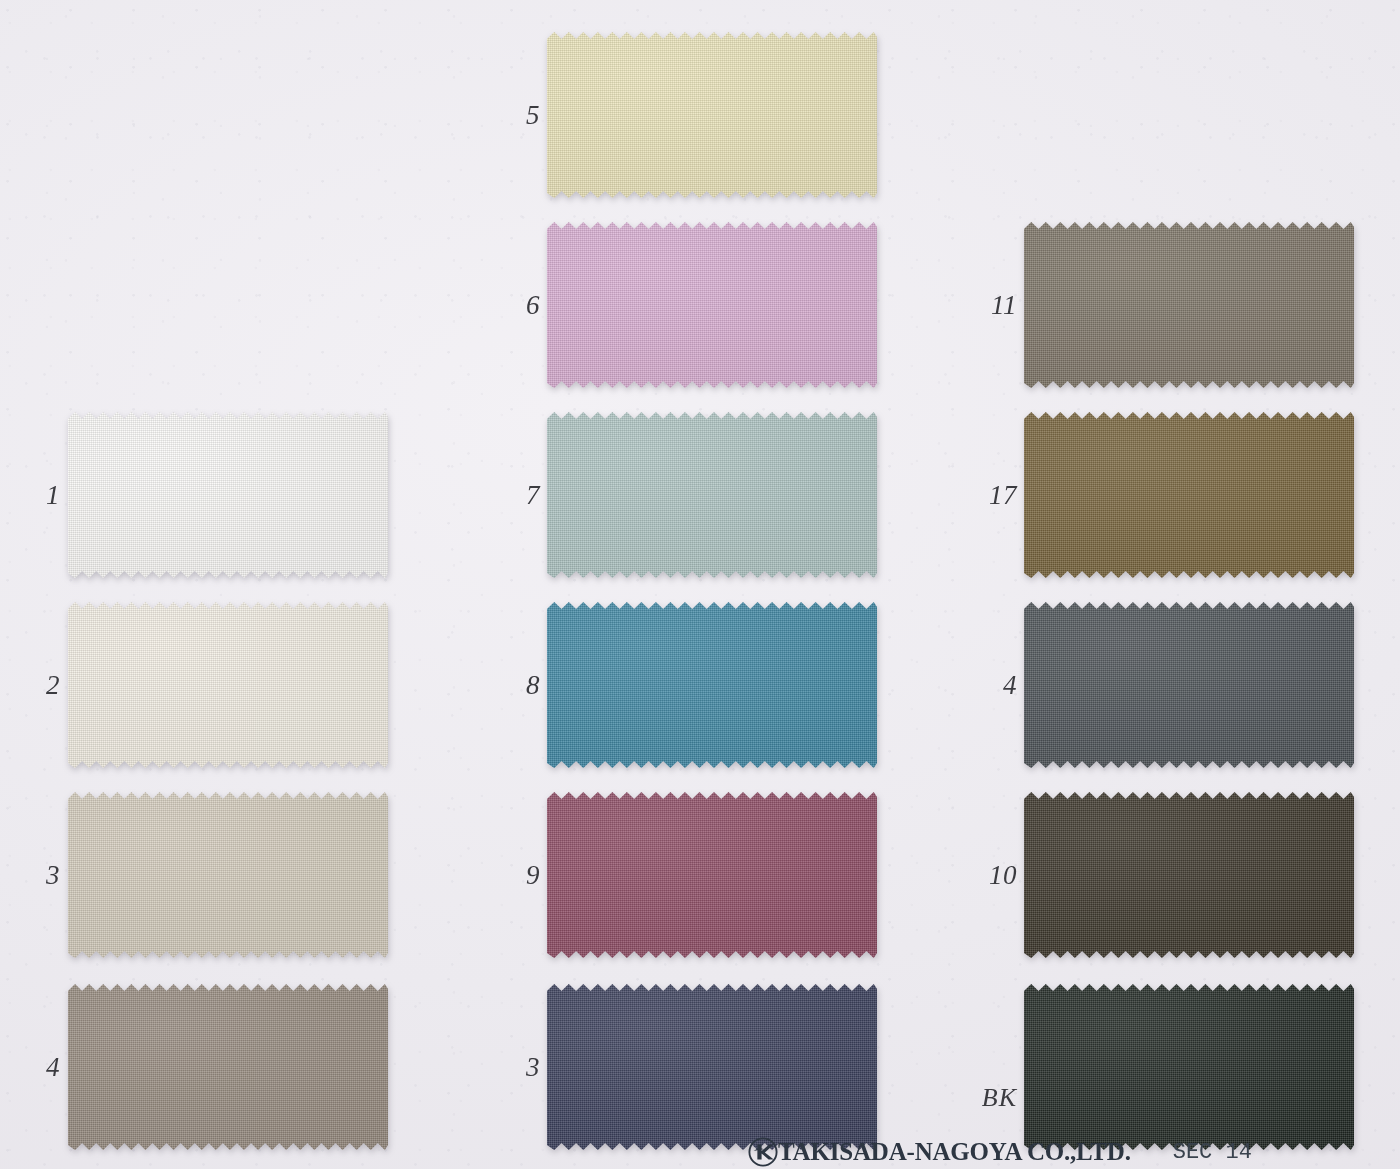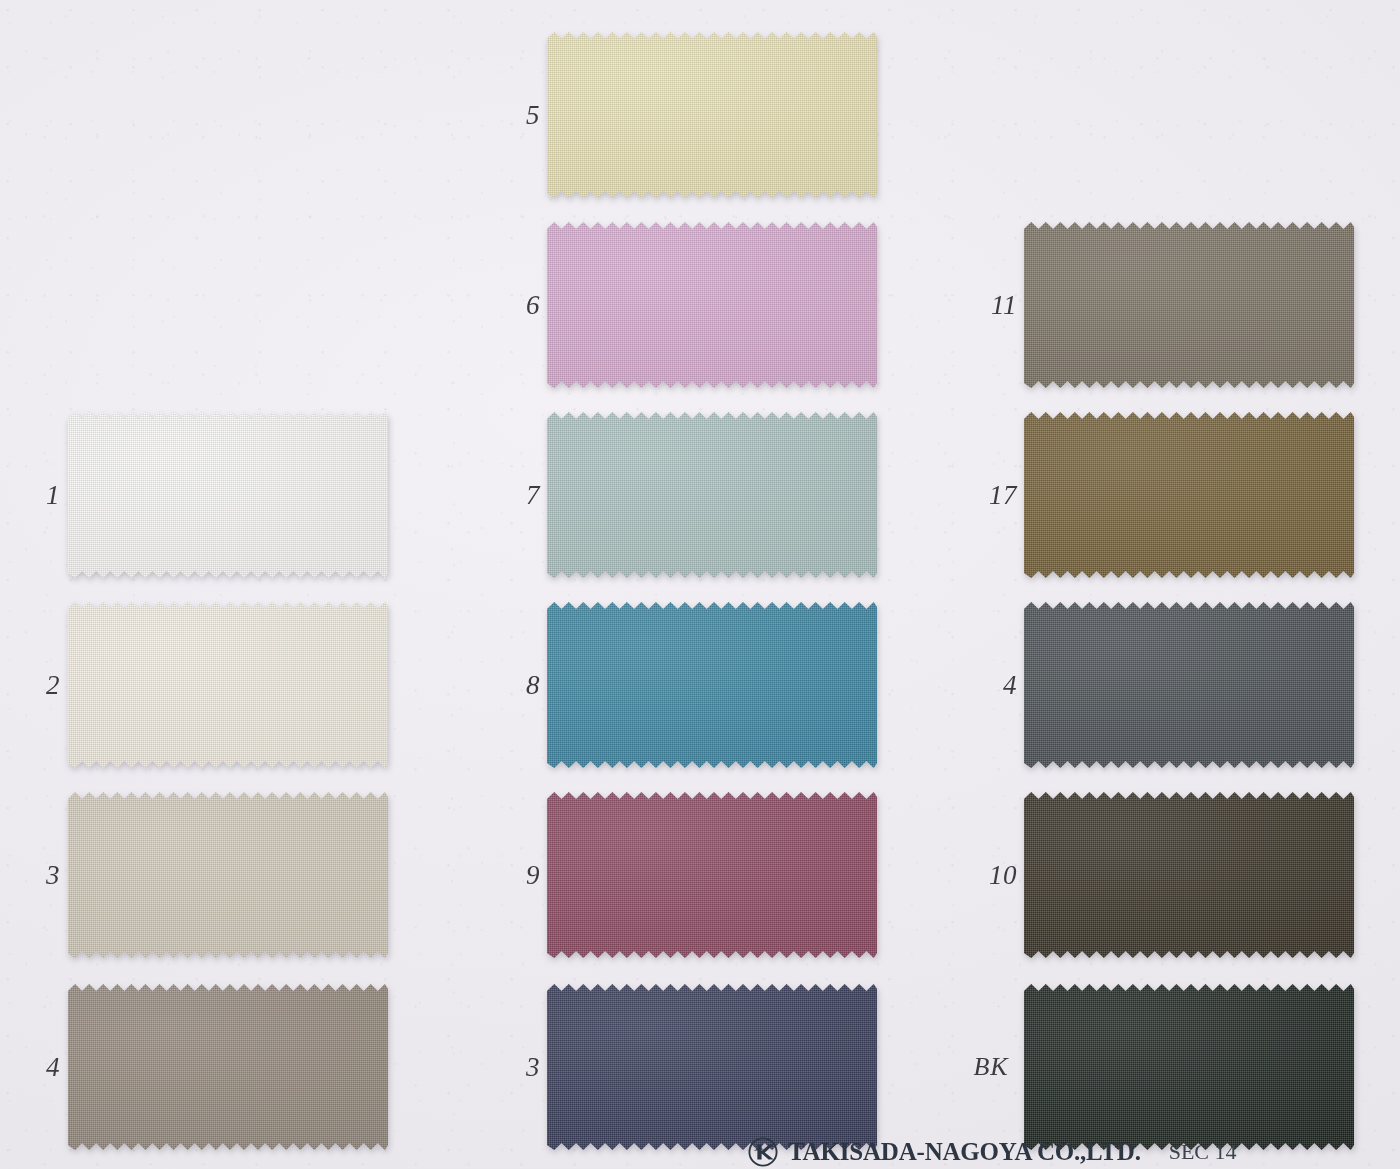--- a/index.html
+++ b/index.html
@@ -85,37 +85,37 @@
     );
   }
 
   
   #footer{
     position:absolute;
     left:0;right:0;bottom:0;
     height:34px;
     display:flex;align-items:center;
     padding-left:748px;
-    gap:10px;
+    gap:0;
     z-index:6;
   }
   #logo-mark{flex:0 0 auto;display:block;}
   #brand-name{
     font-family:"Liberation Serif", serif;
     font-weight:bold;
     font-size:25px;
     letter-spacing:-0.2px;
     color:#2d3642;
     white-space:nowrap;
   }
   #sec-code{
-    font-family:Liberation Serif, serif;
+    font-family:Liberation Mono, monospace;
     font-size:22px;
     color:#3a434e;
-    margin-left:18px;
+    margin-left:42px;
     white-space:nowrap;
   }
 </style>
 </head>
 <body>
 
 <div id="card">
   <div id="paper-grain"></div>
   <div id="swatch-area">
       <div class="swatch-group">
@@ -172,21 +172,21 @@
           <div class="cloth" style="--c: #766239;"></div>
         </div>
         <div class="swatch-label" style="left: 965px; width: 52px; top: 685px;">4</div>
         <div class="chip" title="charcoal" style="left: 1024px; top: 602px; width: 330px; height: 166px;">
           <div class="cloth" style="--c: #4a5055;"></div>
         </div>
         <div class="swatch-label" style="left: 965px; width: 52px; top: 875px;">10</div>
         <div class="chip" title="dark-brown" style="left: 1024px; top: 792px; width: 330px; height: 166px;">
           <div class="cloth" style="--c: #393327;"></div>
         </div>
-        <div class="swatch-label bk" style="left: 965px; width: 52px; top: 1067px; text-align: center;">BK</div>
+        <div class="swatch-label bk" style="left: 965px; width: 52px; top: 1098px;">BK</div>
         <div class="chip" title="black" style="left: 1024px; top: 984px; width: 330px; height: 166px;">
           <div class="cloth" style="--c: #1d2520;"></div>
         </div>
       </div>
     </div>
 
   <div id="footer">
     <svg id="logo-mark" width="30" height="30" viewBox="0 0 64 64" aria-hidden="true">
       <circle cx="32" cy="32" r="29" fill="none" stroke="#2d3642" stroke-width="4"></circle>
       <path d="M20 16 h9 v14 l16 -14 h10 L36 33 l19 15 h-11 L29 35 v13 h-9 z" fill="#2d3642"></path>

